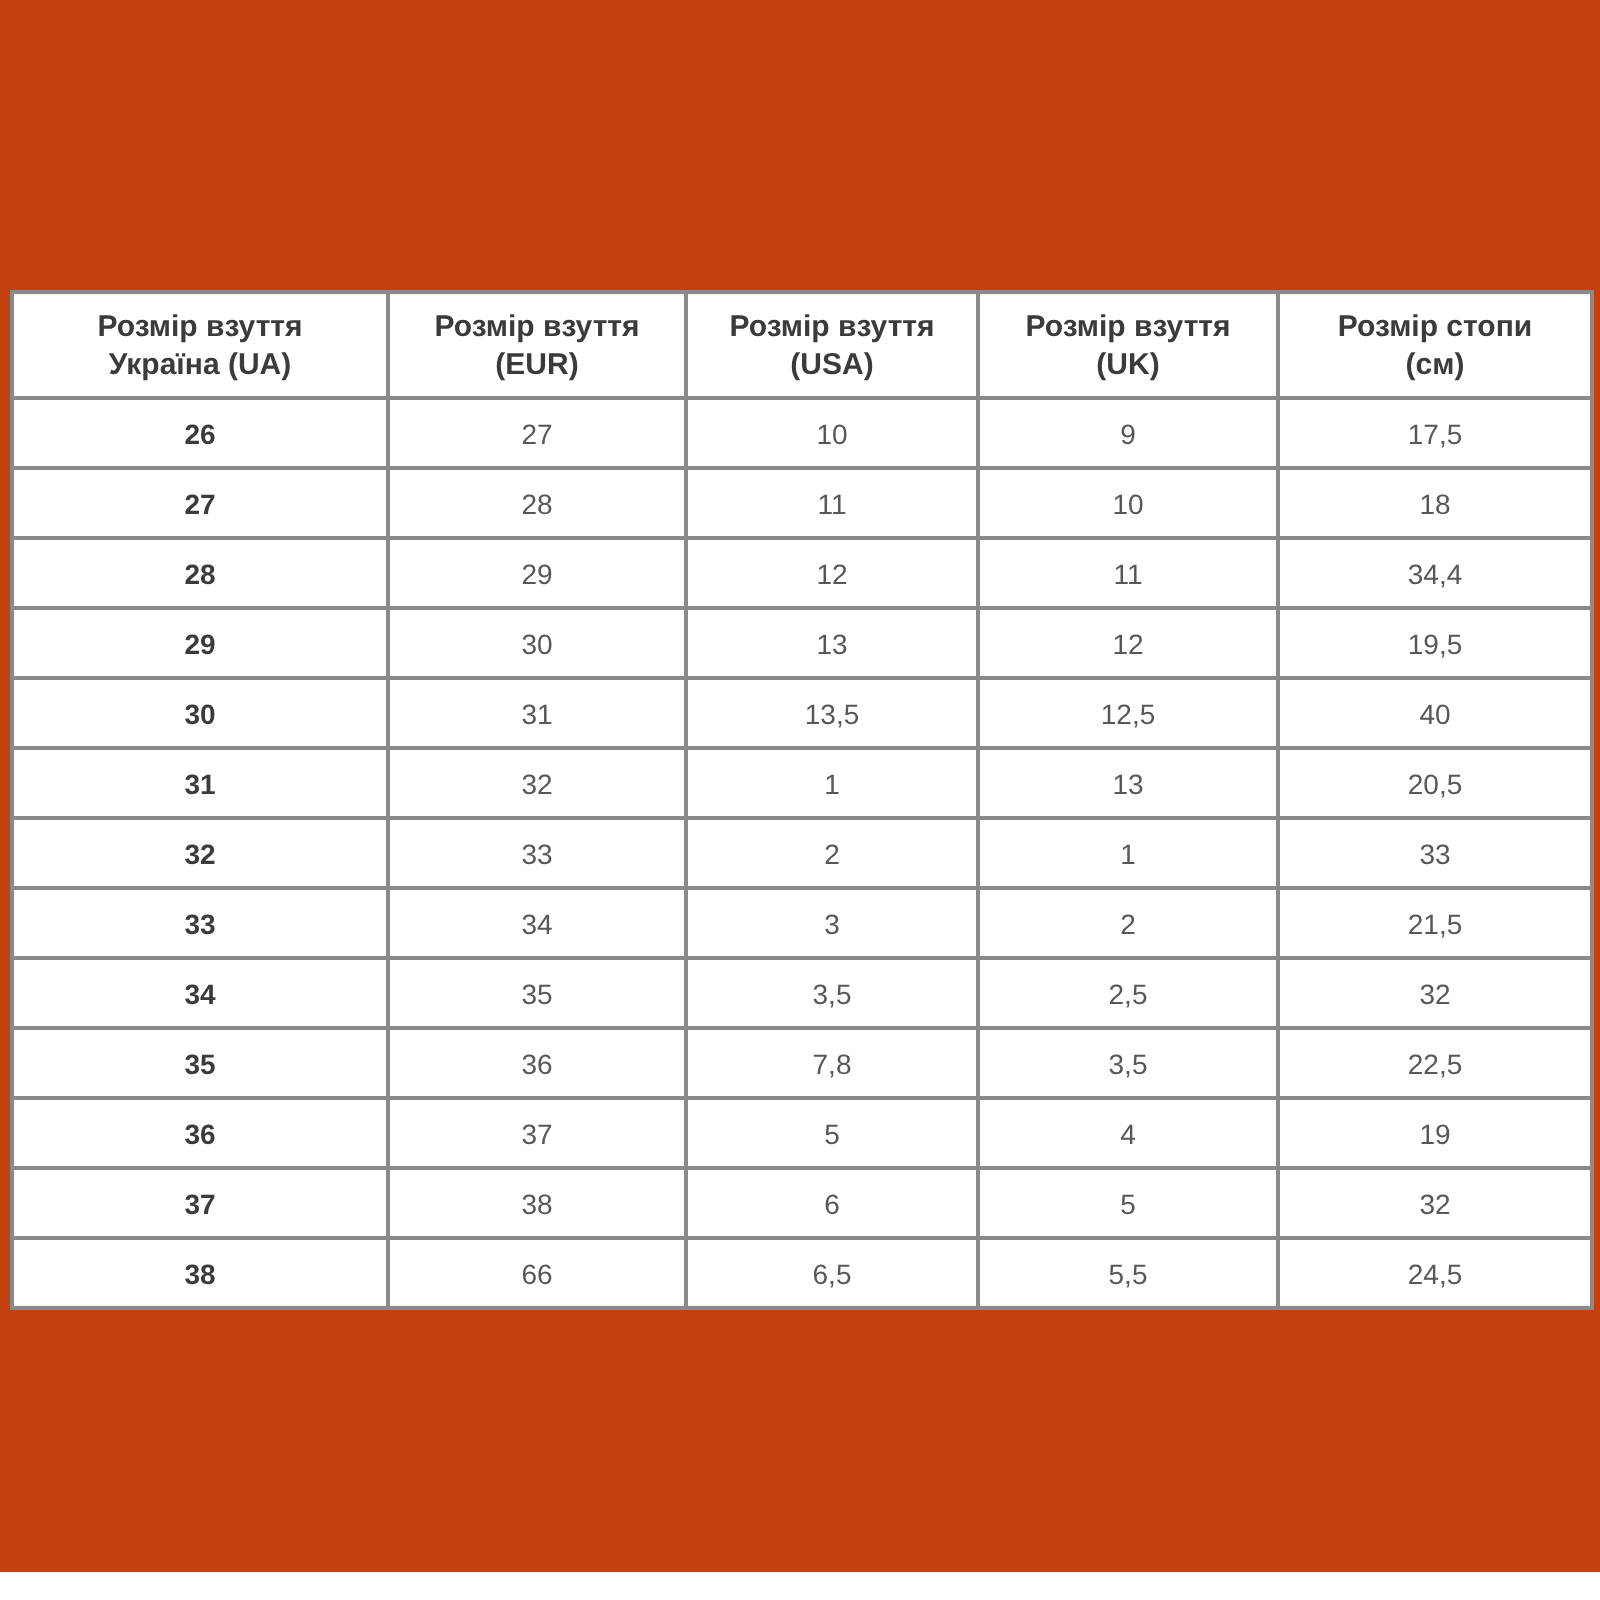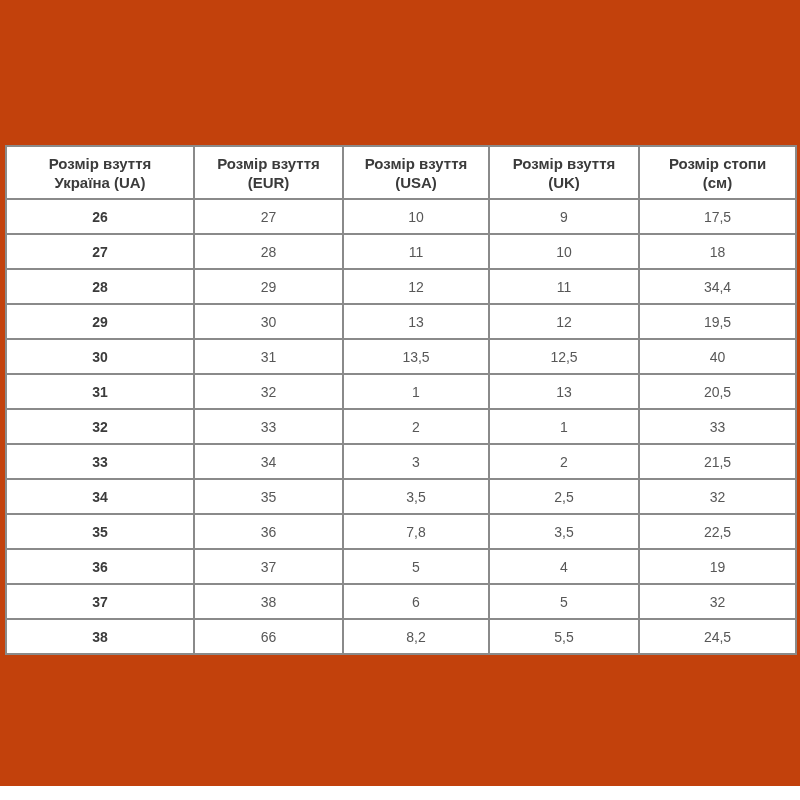--- a/index.html
+++ b/index.html
@@ -172,19 +172,19 @@
       <tr>
         <td class="c0">37</td>
         <td>38</td>
         <td>6</td>
         <td>5</td>
         <td>32</td>
       </tr>
       <tr>
         <td class="c0">38</td>
         <td>66</td>
-        <td>8,2</td>
+        <td>6,5</td>
         <td>5,5</td>
         <td>24,5</td>
       </tr>
     </tbody>
   </table>
 </div>
 
 </body></html>

